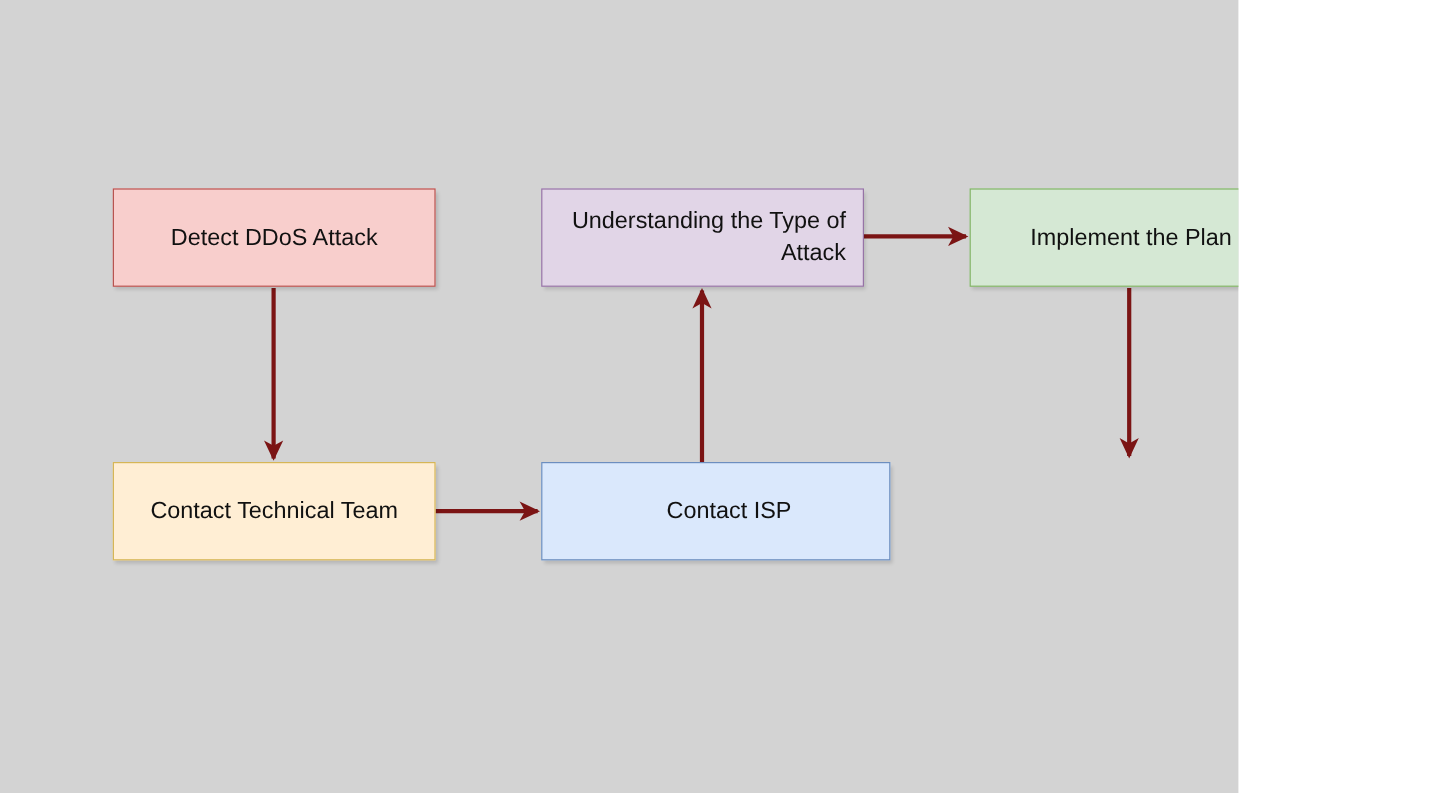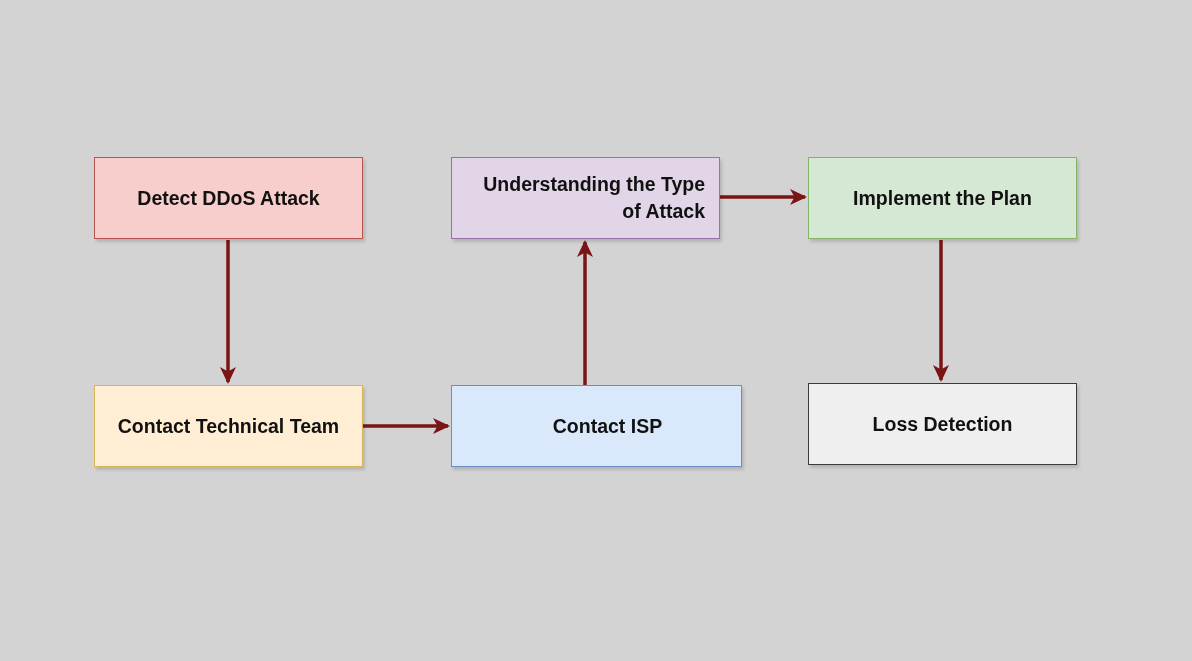--- a/index.html
+++ b/index.html
@@ -2,25 +2,24 @@
 <html><head>
 <meta charset="utf-8">
 <style>
   html, body {
     margin: 0;
     padding: 0;
     font-family: "Liberation Sans", "DejaVu Sans", sans-serif;
   }
   .canvas {
     position: relative;
-    width: 1192px;
+    width: 1032px;
     height: 661px;
     background: #d3d3d3; 
     overflow: hidden;
-    font-weight: bold;
   }
   .edges-layer {
     position: absolute;
     left: 0;
     top: 0;
     width: 1192px;
     height: 661px;
     pointer-events: none;
   }
   .node {
@@ -82,17 +81,14 @@
   </div>
 
   <div class="node n-contact-team" style="background: rgb(255, 238, 212); border-color: rgb(214, 182, 86); color: rgb(17, 17, 17);">
     <span class="label">Contact Technical Team</span>
   </div>
 
   <div class="node n-contact-isp" style="background: rgb(218, 232, 252); border-color: rgb(108, 142, 191); color: rgb(17, 17, 17); padding-left: 36px;">
     <span class="label">Contact ISP</span>
   </div>
 
-  <div class="node n-loss-detection" style="background: rgb(239, 239, 239); border-color: rgb(59, 59, 59); color: rgb(17, 17, 17);">
-    <span class="label">Loss Detection</span>
-  </div>
 
 </div>
 
 </body></html>

